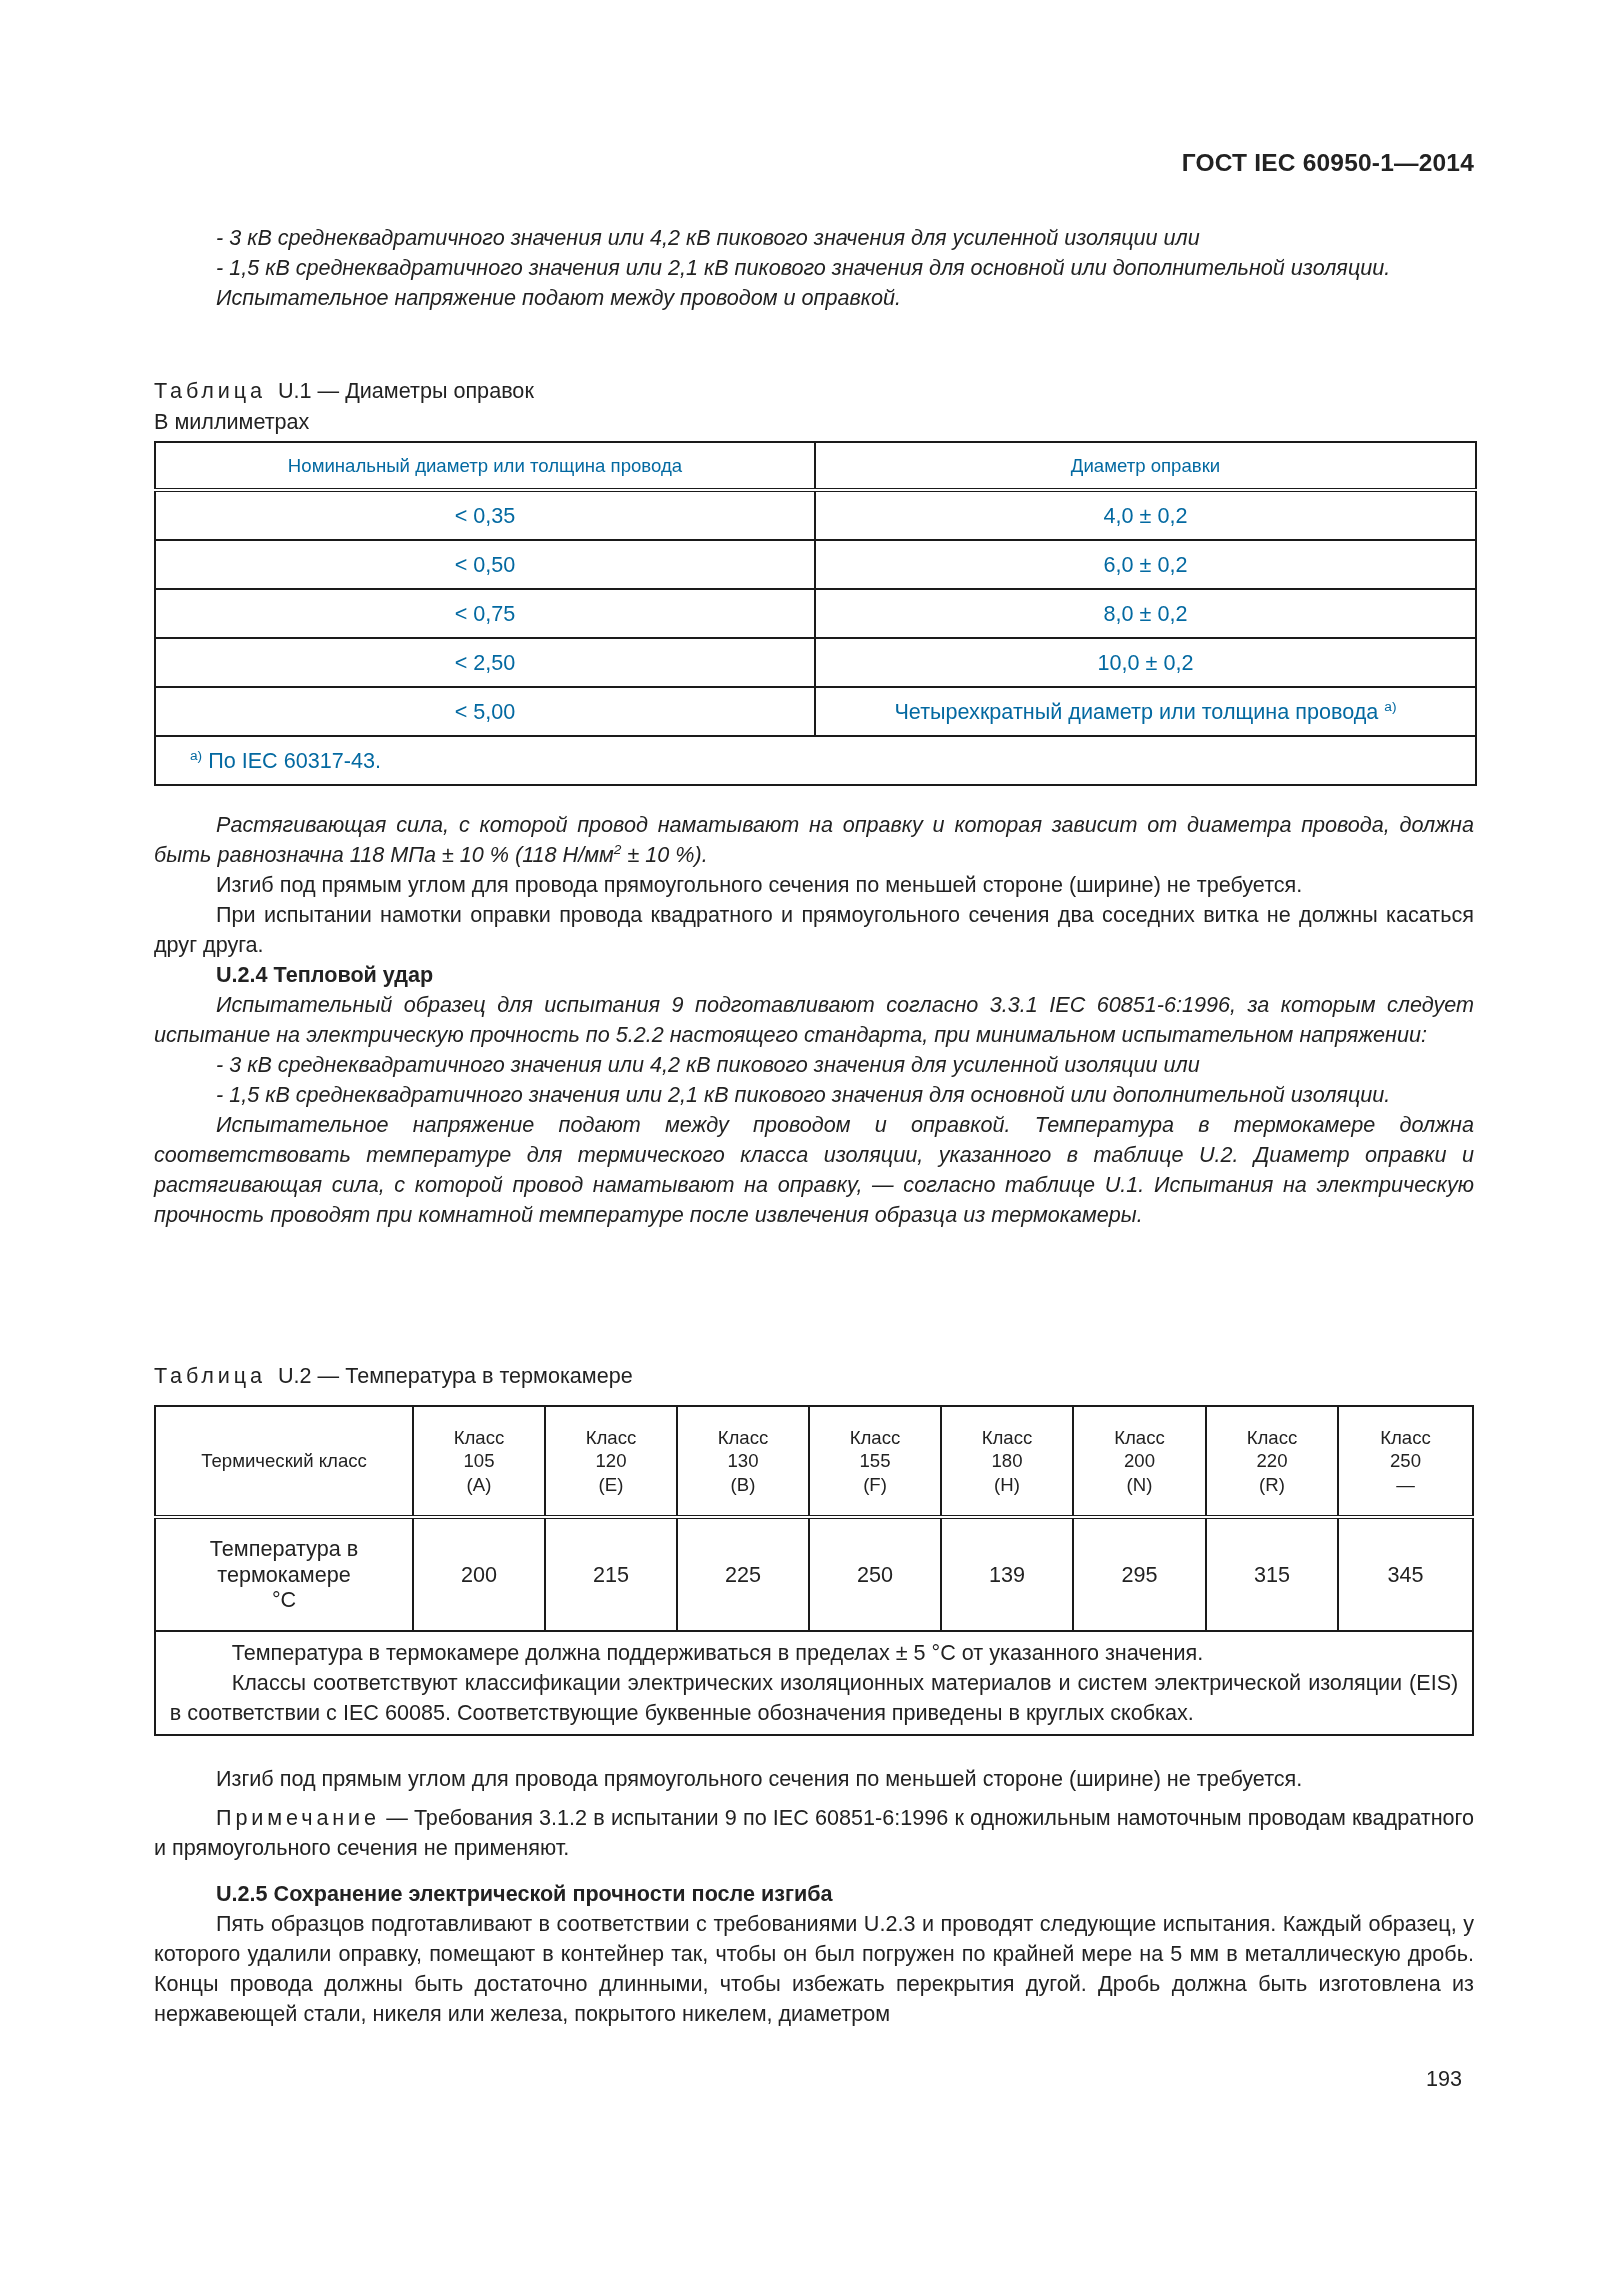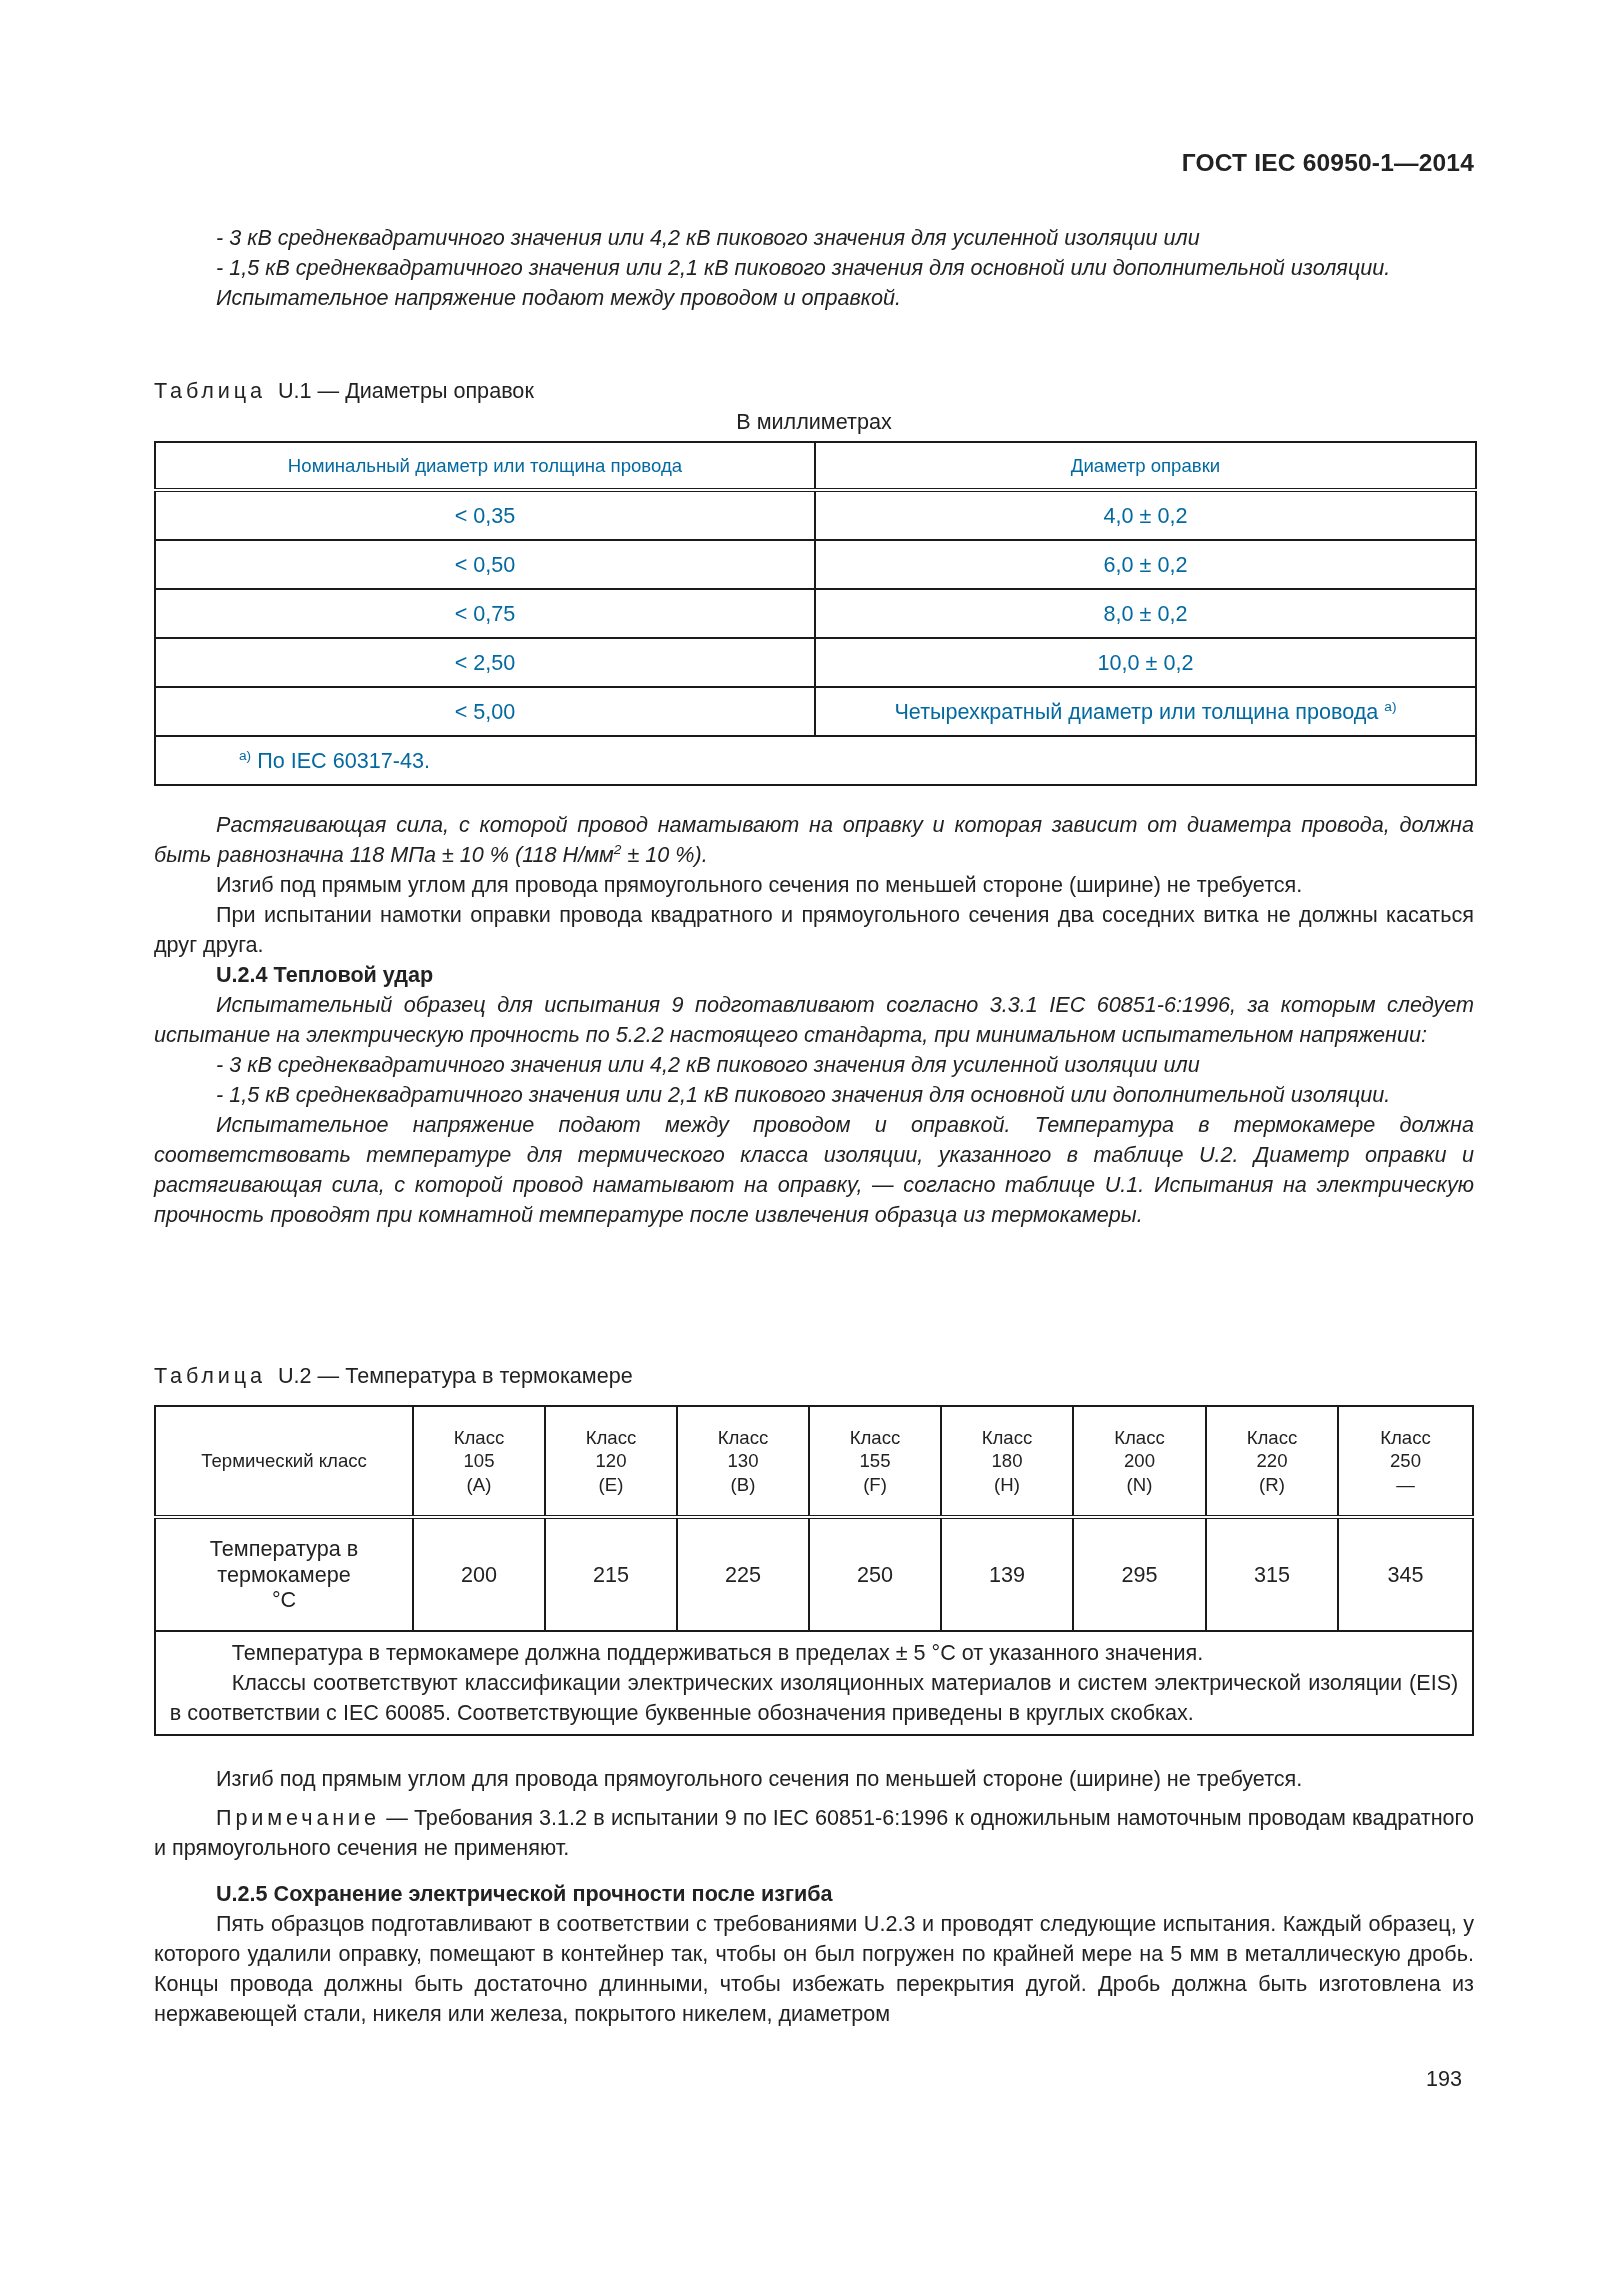--- a/index.html
+++ b/index.html
@@ -7,27 +7,27 @@
          font-family: "Liberation Sans", "DejaVu Sans", sans-serif; color: #222222; }
   .page { position: absolute; left: 0; top: 0; width: 1621px; height: 2293px; background: #fff; }
   .col { position: absolute; left: 154px; width: 1320px; }
   .hdr { position: absolute; top: 149px; right: 147px; font-weight: bold; font-size: 24.5px; color: #222; letter-spacing: 0.2px; }
   .p { font-size: 21.6px; line-height: 30px; text-align: justify; margin: 0; }
   .ind { text-indent: 62px; }
   .it { font-style: italic; }
   .b { font-weight: bold; }
   .sp { letter-spacing: 3.9px; }
   .tcap { font-size: 21.6px; line-height: 30px; margin: 0; }
-  .units { font-size: 21.6px; line-height: 30px; text-align: center; margin: 0; }
+  .units { font-size: 21.6px; line-height: 30px; text-align: left; margin: 0; }
   table { border-collapse: collapse; width: 1320px; table-layout: fixed; }
   .t1 td, .t1 th { border: 2px solid #1a1a1a; text-align: center; vertical-align: middle; padding: 0; font-weight: normal; color: #0369a1; }
   .t1 { border: 2.9px solid #1a1a1a; }
   .t1 th { font-size: 18.6px; height: 45px; border-bottom: 4.9px double #1a1a1a; }
   .t1 td { font-size: 21.6px; height: 47px; }
-  .t1 td.fn { text-align: left; padding-left: 83px; height: 47px; }
+  .t1 td.fn { text-align: left; padding-left: 34px; height: 47px; }
   sup { font-size: 13.7px; vertical-align: 7.8px; line-height: 0; }
   .t2 { border: 2.9px solid #1a1a1a; }
   .t2 td, .t2 th { border: 2px solid #1a1a1a; text-align: center; vertical-align: middle; padding: 8px; font-weight: normal; color: #222; }
   .t2 th { font-size: 18.6px; line-height: 23.5px; height: 92px; border-bottom: 4.9px double #1a1a1a; }
   .t2 td { font-size: 21.6px; line-height: 25.5px; height: 95px; }
   .t2 td.fn2 { text-align: justify; padding: 5.9px 13.7px 5.9px 13.7px; height: auto; font-size: 21.6px; line-height: 30px; }
   .t2 td.fn2 .ind { text-indent: 62px; display: block; }
   .pgnum { position: absolute; top: 2066px; right: 159px; font-size: 21.6px; color: #222; }
 </style>
 </head>

